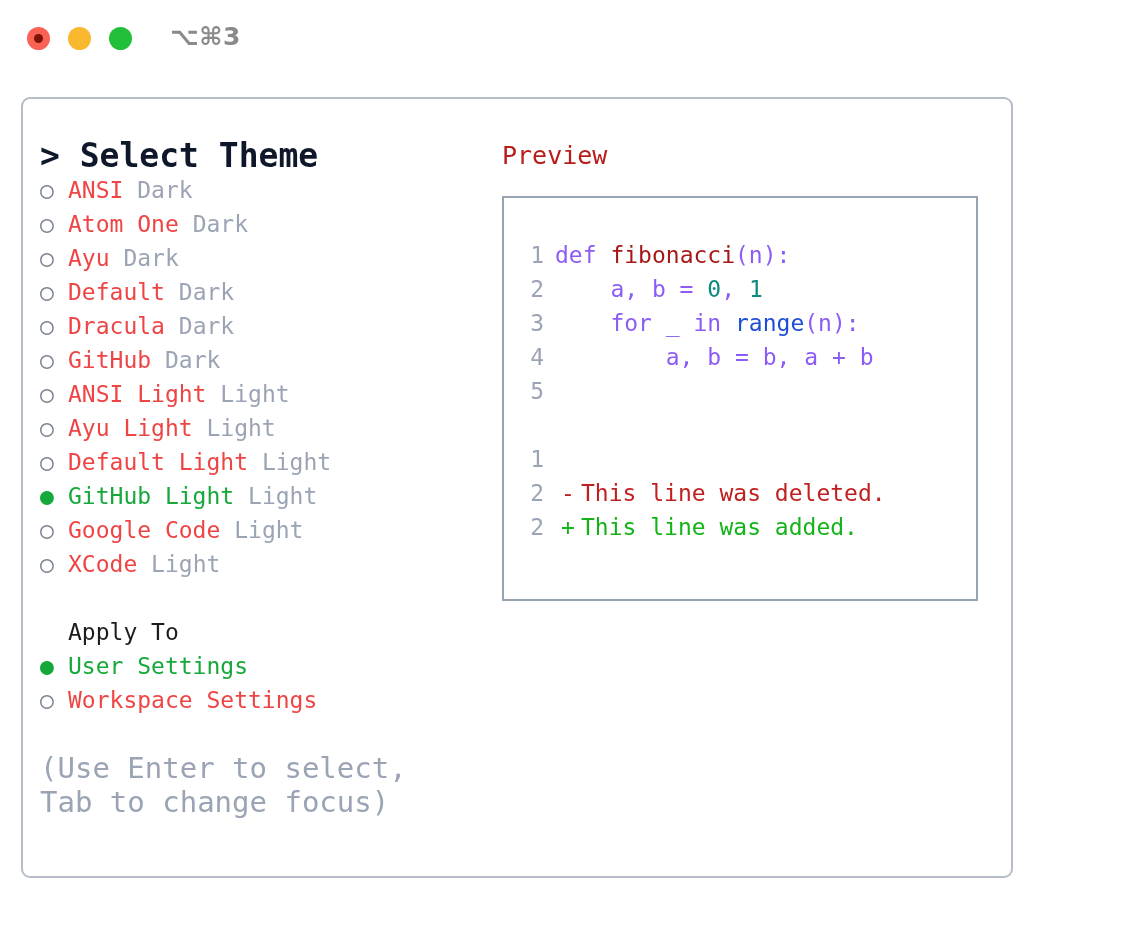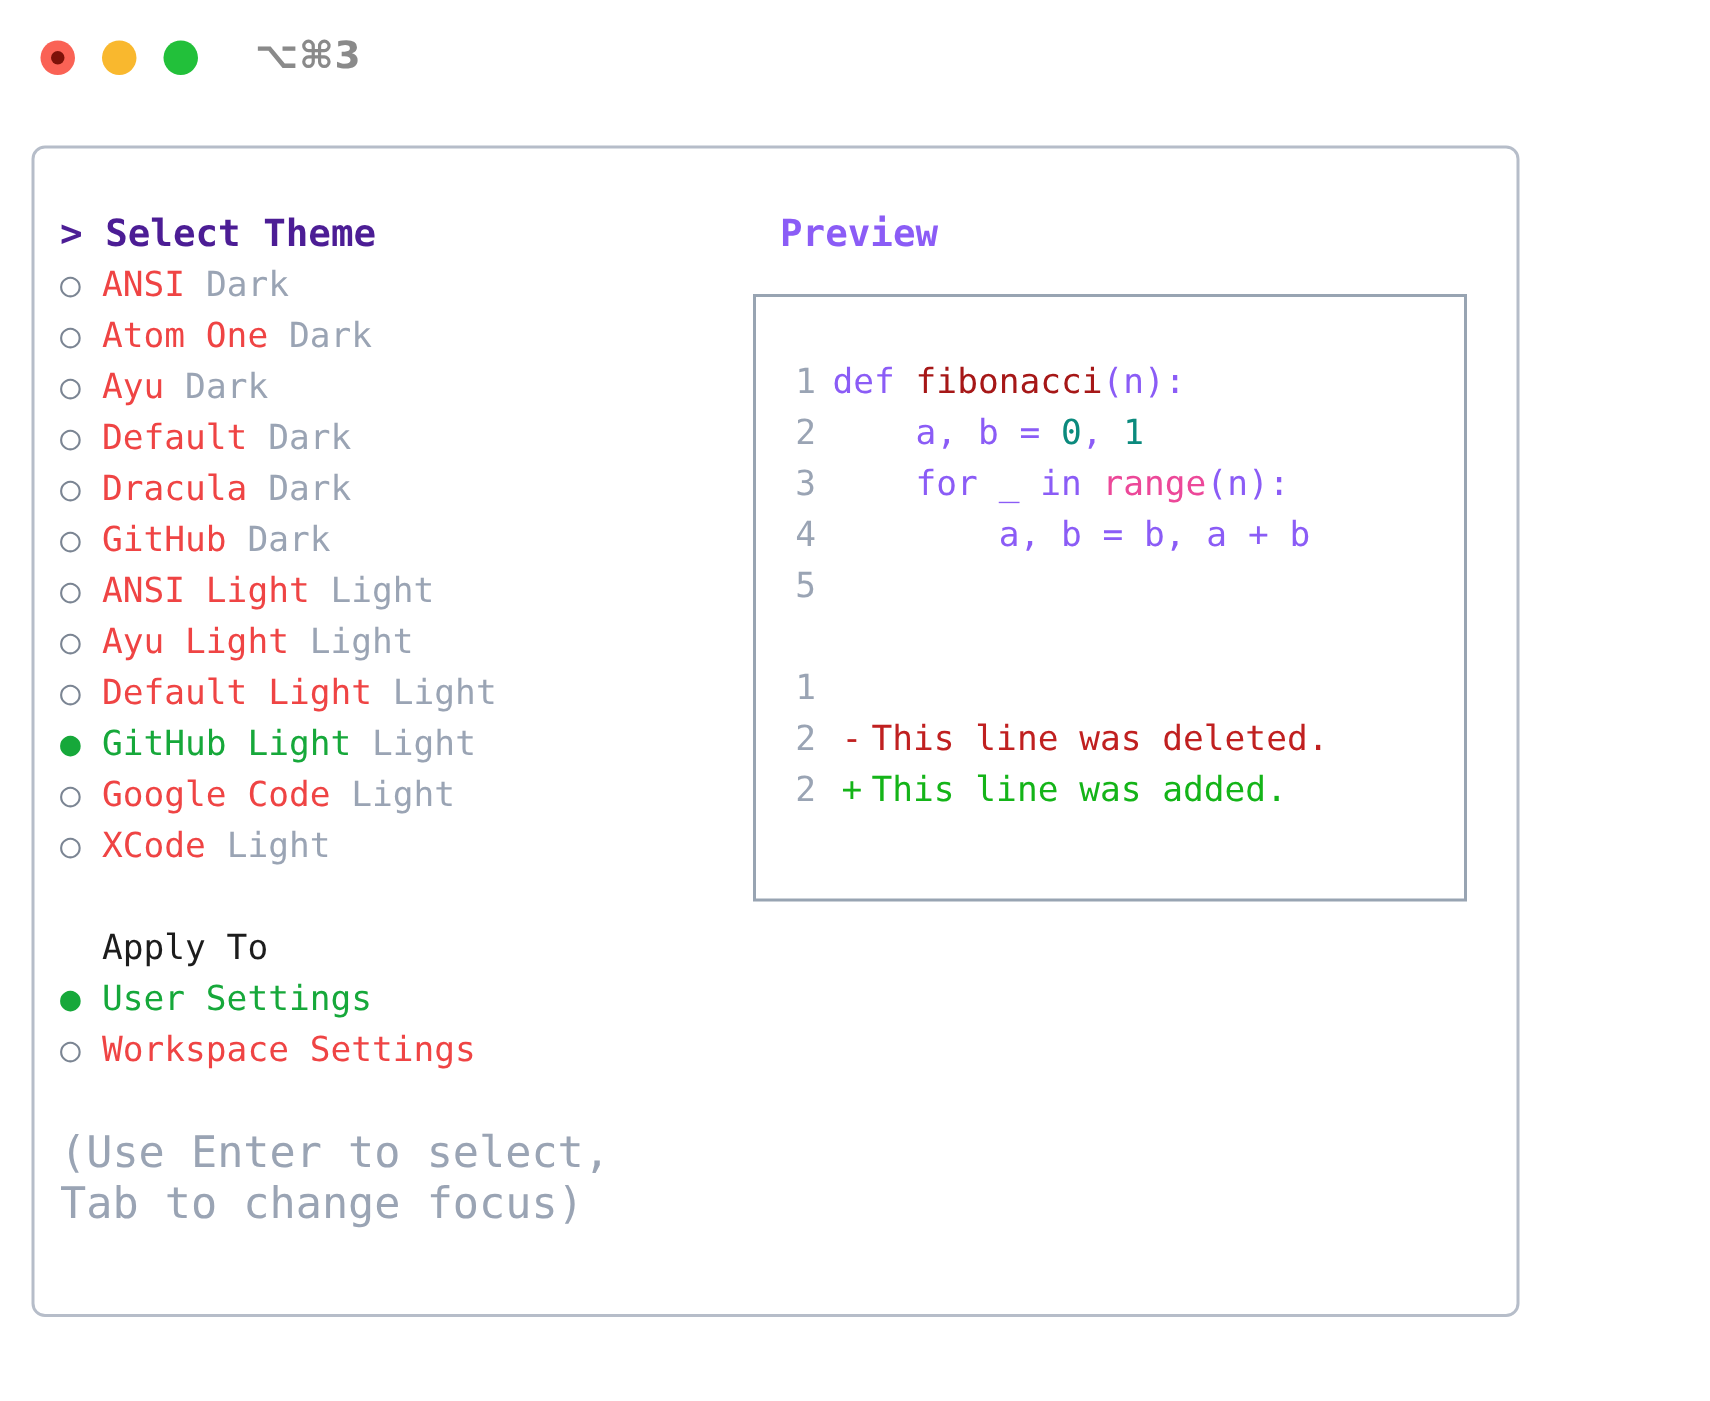--- a/index.html
+++ b/index.html
@@ -79,23 +79,23 @@
 
   
   .left-col {
     position: absolute;
     left: 17px;
     top: 40px;
     width: 440px;
   }
 
   .list-header {
-    font-size: 25px;
+    font-size: 33px;
     font-weight: bold;
-    color: #4c1d95;
+    color: #0f172a;
     line-height: 34px;
     height: 34px;
     white-space: pre;
   }
 
   .row {
     display: flex;
     align-items: baseline;
     height: 34px;
     line-height: 34px;
@@ -142,26 +142,25 @@
   
   .right-col {
     position: absolute;
     left: 479px;
     top: 40px;
     width: 480px;
   }
 
   .preview-title {
     font-size: 25px;
-    font-weight: bold;
-    color: #8b5cf6;
-    line-height: 34px;
-    height: 34px;
-    white-space: pre;
-    margin-left: 18px;
+    font-weight: normal;
+    color: #b91c1c;
+    line-height: 34px;
+    height: 34px;
+    white-space: pre;
   }
 
   .preview-box {
     margin-top: 23px;
     width: 476px;
     height: 405px;
     border: 2px solid #98a4b2;
     background: #ffffff;
     box-sizing: border-box;
     padding: 40px 0 0 0;
@@ -179,21 +178,21 @@
     width: 40px;
     text-align: right;
     color: #9aa4b4;
     padding-right: 11px;
     box-sizing: content-box;
   }
   .codetext { color: #1c1c1c; }
 
   .tok-fn    { color: #a61717; }
   .tok-num   { color: #0b8a7d; }
-  .tok-call  { color: #ec4899; }
+  .tok-call  { color: #1d4ed8; }
   .tok-plain { color: #8b5cf6; }
 
   .diff-gap { height: 34px; }
 
   .diff-line {
     display: flex;
     font-size: 23px;
     line-height: 34px;
     height: 34px;
     white-space: pre;

